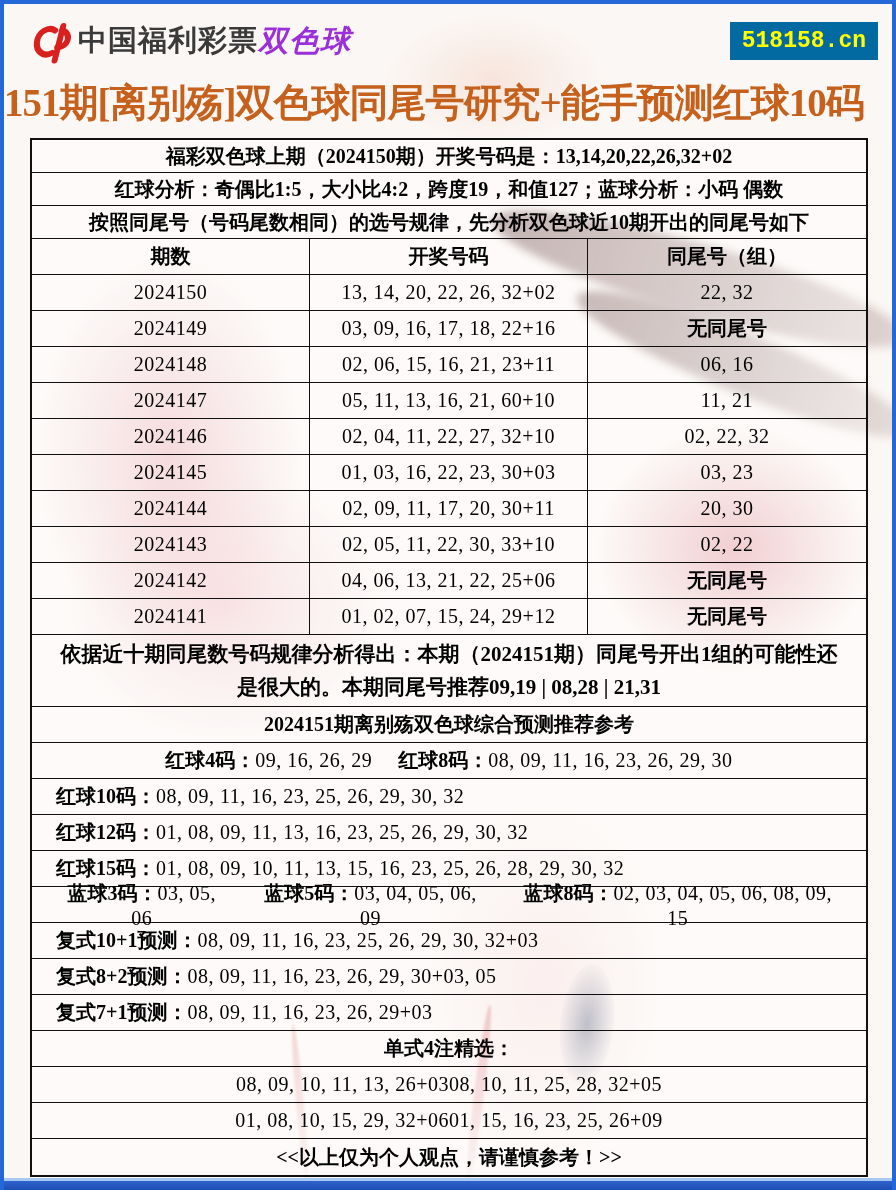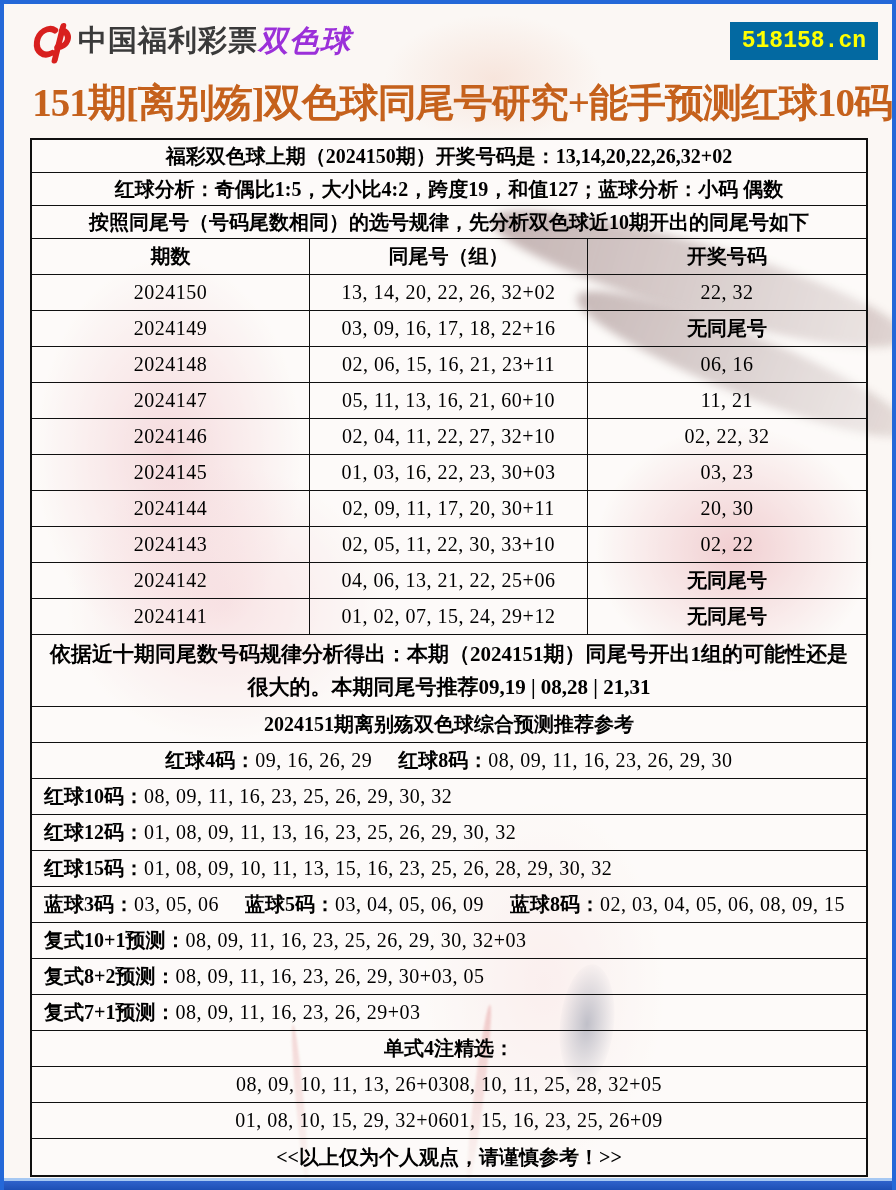--- a/index.html
+++ b/index.html
@@ -25,32 +25,32 @@
   .wc9 { left:292px; top:1020px; width:8px; height:160px; background:linear-gradient(180deg, rgba(205,75,75,.35), rgba(205,75,75,.05)); transform:rotate(-5deg); filter:blur(1px); }
   .wc10 { left:380px; top:10px; width:220px; height:130px; background:radial-gradient(ellipse at center, rgba(240,195,175,.35), rgba(240,195,175,0) 70%); }
 
   .brand-row { position:absolute; left:26px; right:14px; top:10px; height:54px; display:flex; align-items:center; }
   .logo { width:48px; height:48px; flex:0 0 auto; }
   .brand-cn { font-size:29px; font-weight:700; color:#3a3a3a; letter-spacing:1px; }
   .brand-game { font-size:30px; font-weight:800; font-style:italic; color:#9b30d9; letter-spacing:1px; }
   .badge { margin-left:auto; background:#0369a1; color:#ffff00; font-family:"Liberation Mono", monospace; font-weight:700; font-size:23px; padding:6px 12px; }
 
   .title {
-    position:absolute; left:0; right:0; top:72px; text-align:right; white-space:nowrap;
+    position:absolute; left:0; right:0; top:72px; text-align:left; white-space:nowrap;
     font-family:"Liberation Serif","DejaVu Serif",serif; font-weight:700;
     font-size:39px; color:#c5611c; letter-spacing:-1px;
   }
 
   .tbl {
     position:absolute; left:26px; top:134px; width:838px;
     border:2px solid #101010; background:rgba(255,255,255,.42);
     font-family:"Liberation Serif","DejaVu Serif",serif; color:#000;
   }
   .r { border-bottom:1px solid #101010; display:flex; align-items:center; justify-content:center;
-       font-size:20px; font-weight:700; padding:0 12px; text-align:center; }
+       font-size:20px; font-weight:700; padding:0 24px; text-align:center; }
   .r:last-child { border-bottom:none; }
   .h33 { height:33px; }
   .h36 { height:36px; }
   .left { justify-content:flex-start; text-align:center; }
   .concl { height:72px; align-items:center; line-height:33px; font-size:21px; }
   .gr { display:flex; padding:0; }
   .gc { width:33.34%; display:flex; align-items:center; justify-content:center; border-right:1px solid #101010; height:100%; }
   .gc:last-child { border-right:none; }
   .num { font-weight:400; letter-spacing:.5px; }
   .val { font-weight:400; letter-spacing:.5px; }
@@ -99,22 +99,22 @@
     </div>
     <div class="r h33">
       <span>红球分析：奇偶比1:5，大小比4:2，跨度19，和值127；蓝球分析：小码 偶数</span>
     </div>
     <div class="r h33">
       <span>按照同尾号（号码尾数相同）的选号规律，先分析双色球近10期开出的同尾号如下</span>
     </div>
 
     <div class="r h36 gr">
       <div class="gc lbl">期数</div>
+      <div class="gc lbl">开奖号码</div>
       <div class="gc lbl">同尾号（组）</div>
-      <div class="gc lbl">开奖号码</div>
     </div>
 
     <div class="r h36 gr">
       <div class="gc num">2024150</div>
       <div class="gc num">13, 14, 20, 22, 26, 32+02</div>
       <div class="gc num">22, 32</div>
     </div>
     <div class="r h36 gr">
       <div class="gc num">2024149</div>
       <div class="gc num">03, 09, 16, 17, 18, 22+16</div>

